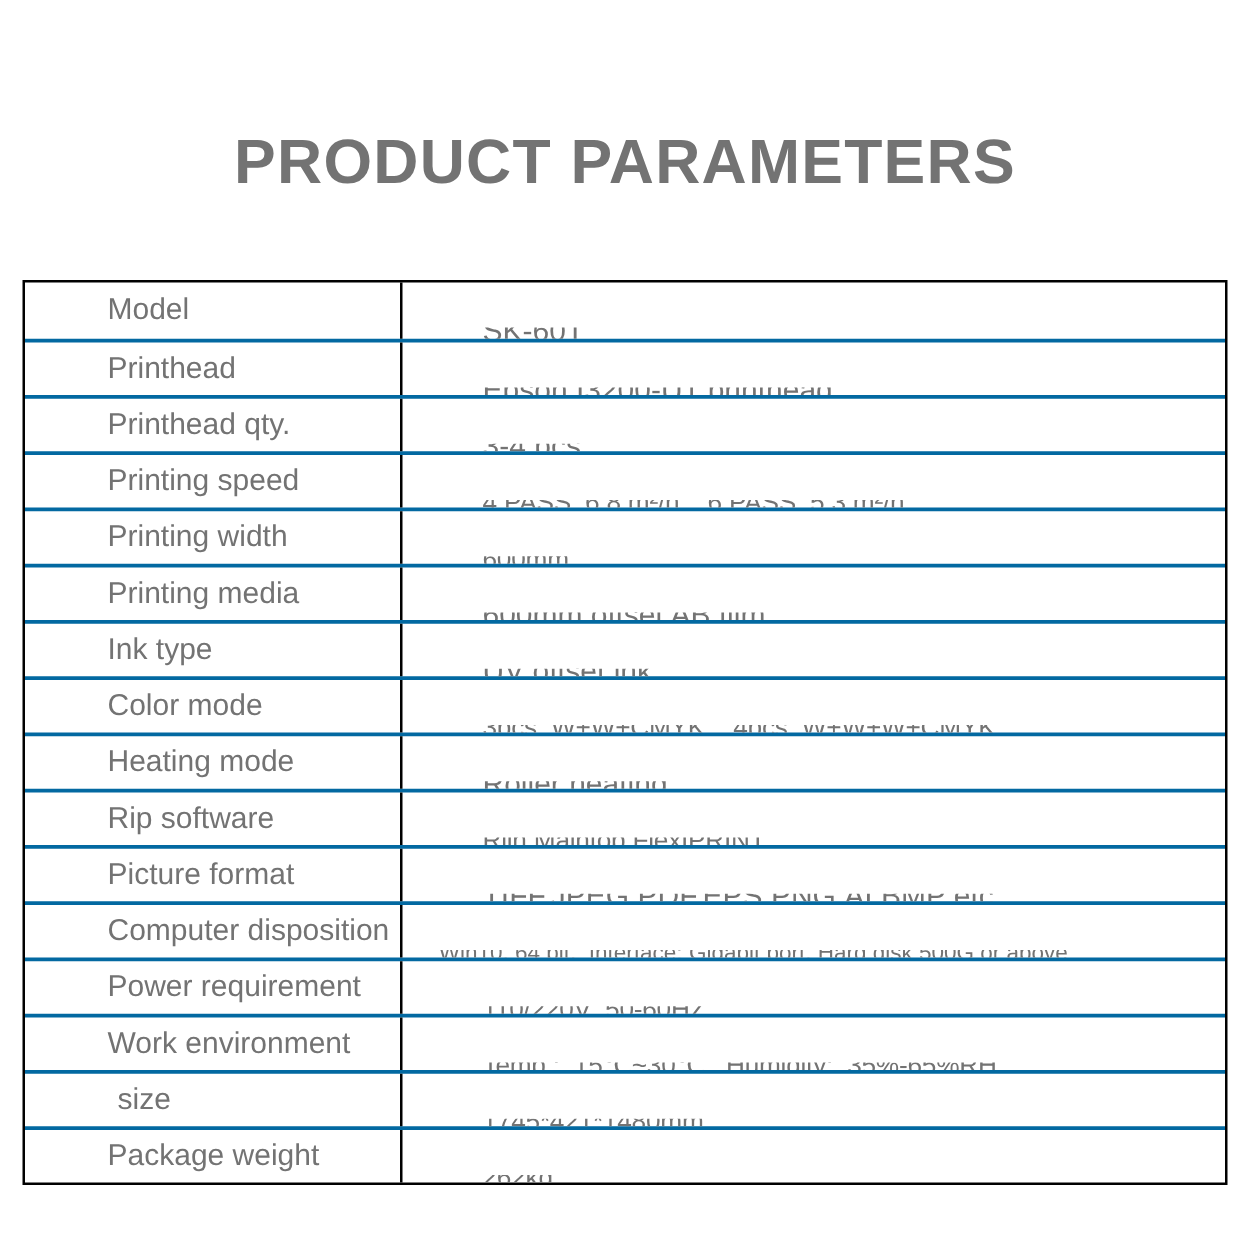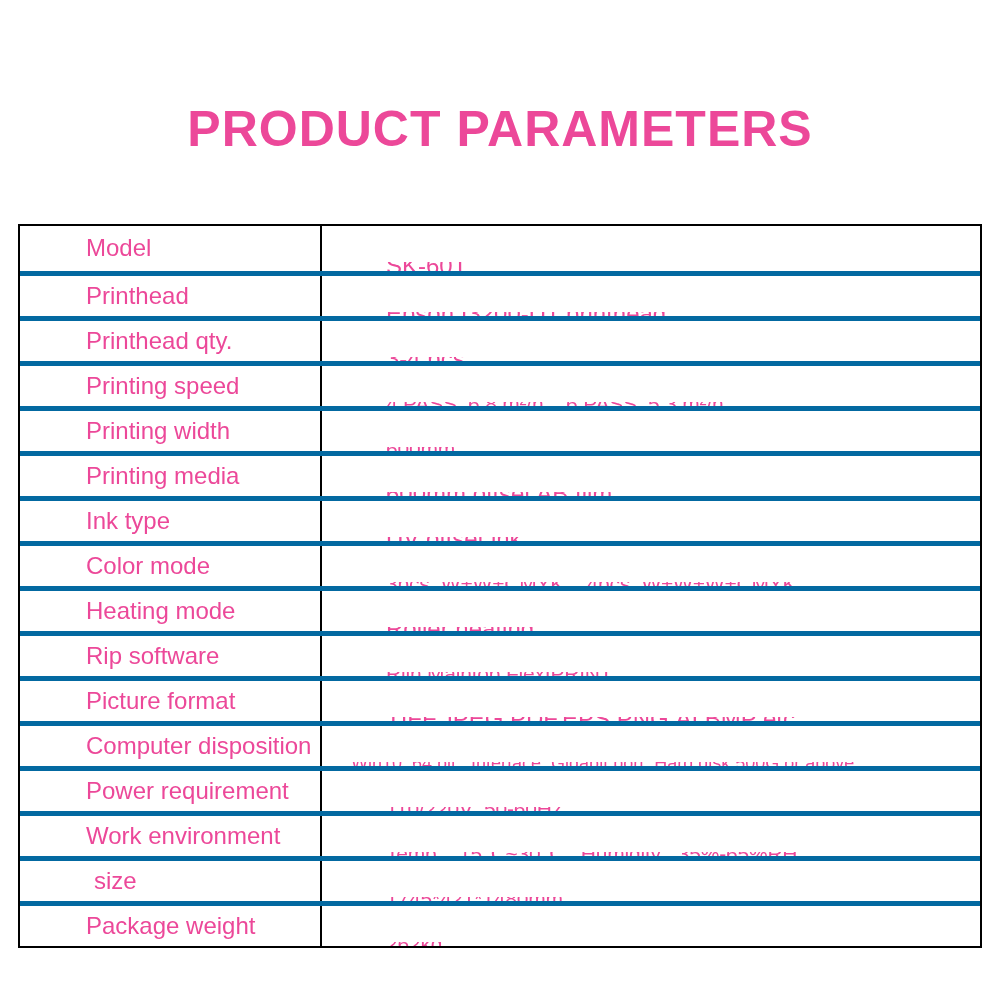--- a/index.html
+++ b/index.html
@@ -5,21 +5,21 @@
   html, body {
     margin: 0;
     padding: 0;
     background: #ffffff;
   }
   .page {
     position: relative;
     width: 1000px;
     height: 1000px;
     background: #ffffff;
-    color: #ec4899;
+    color: #737373;
     font-family: "Liberation Sans", "DejaVu Sans", sans-serif;
     overflow: hidden;
   }
   .title {
     position: absolute;
     top: 100px;
     left: 0;
     width: 100%;
     text-align: center;
     font-size: 50px;
@@ -33,21 +33,21 @@
     top: 224px;
     width: 964px;
     box-sizing: border-box;
     border: 2px solid #000000;
     background: #ffffff;
   }
   .tr {
     display: flex;
     height: 45px;
     box-sizing: border-box;
-    border-top: 5px solid #0369a1;
+    border-top: 3px solid #0369a1;
   }
   .tr:first-child {
     border-top: none;
   }
   .td {
     display: flex;
     align-items: center;
     box-sizing: border-box;
     white-space: pre-wrap;
     font-size: 24px;

